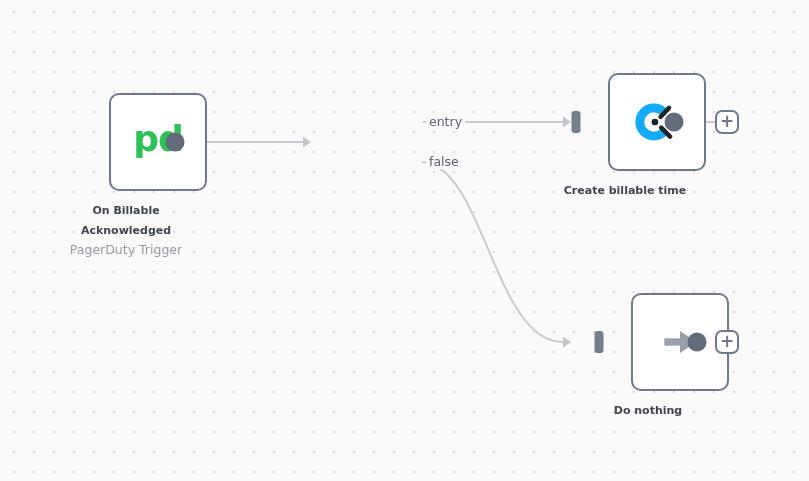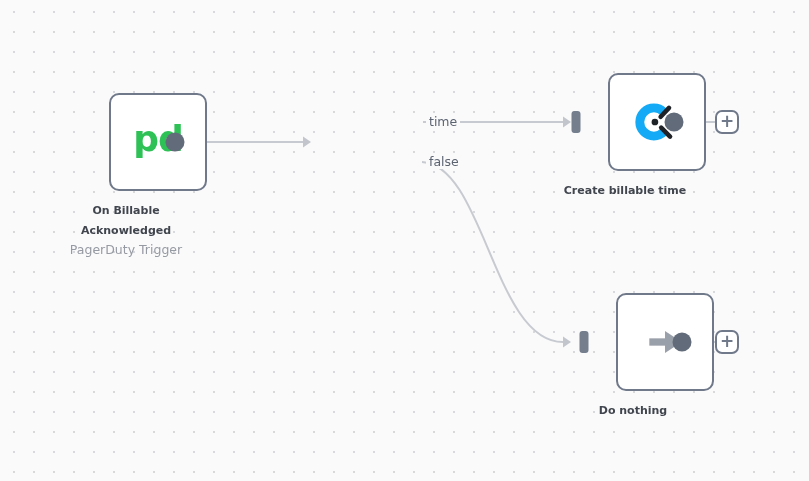--- a/index.html
+++ b/index.html
@@ -91,21 +91,21 @@
     </div>
     <div class="endpoint-out" style="left:98px;top:49px;"></div>
     <div class="node-label">
       <div class="node-title">On Billable</div>
       <div class="node-title">Acknowledged</div>
       <div class="node-subtitle">PagerDuty Trigger</div>
     </div>
   </div>
 
 
-  <div class="wire-label" style="left:426px;top:114px;">time</div>
+  <div class="wire-label" style="left:426px;top:114px;">entry</div>
   <div class="wire-label" style="left:426px;top:154px;">false</div>
 
   <div class="node" style="left:576px;top:73px;">
     <div class="node-box">
       <svg class="icon" width="48" height="48" viewBox="0 0 46 46">
         <circle cx="20" cy="23" r="13.5" fill="none" stroke="var(--clockify_blue)" stroke-width="8.5" stroke-dasharray="63.6 21.2" transform="rotate(45 20 23)"></circle>
         <circle cx="21" cy="23" r="3.2" fill="#1f2328"></circle>
         <line x1="26.5" y1="18" x2="34.5" y2="9.5" stroke="#1f2328" stroke-width="4.4" stroke-linecap="round"></line>
         <line x1="27" y1="28.5" x2="35.5" y2="37" stroke="#1f2328" stroke-width="4.4" stroke-linecap="round"></line>
       </svg>
@@ -113,21 +113,21 @@
     <div class="endpoint-in" style="left:0px;top:49px;"></div>
     <div class="endpoint-out" style="left:98px;top:49px;"></div>
     <div class="node-label">
       <div class="node-title">Create billable time</div>
     </div>
   </div>
   <div class="plus-btn" style="left:715px;top:110px;">
     <span>+</span>
   </div>
 
-  <div class="node" style="left:584px;top:293px;">
+  <div class="node" style="left:599px;top:293px;">
     <div class="node-box">
       <svg class="icon" width="46" height="46" viewBox="0 0 44 44">
         <line x1="7" y1="22" x2="25" y2="22" stroke="var(--noop_gray)" stroke-width="7"></line>
         <polygon points="22,11.5 38,22 22,32.5" fill="var(--noop_gray)"></polygon>
       </svg>
     </div>
     <div class="endpoint-in" style="left:0px;top:49px;"></div>
     <div class="endpoint-out" style="left:98px;top:49px;"></div>
     <div class="node-label">
       <div class="node-title">Do nothing</div>

